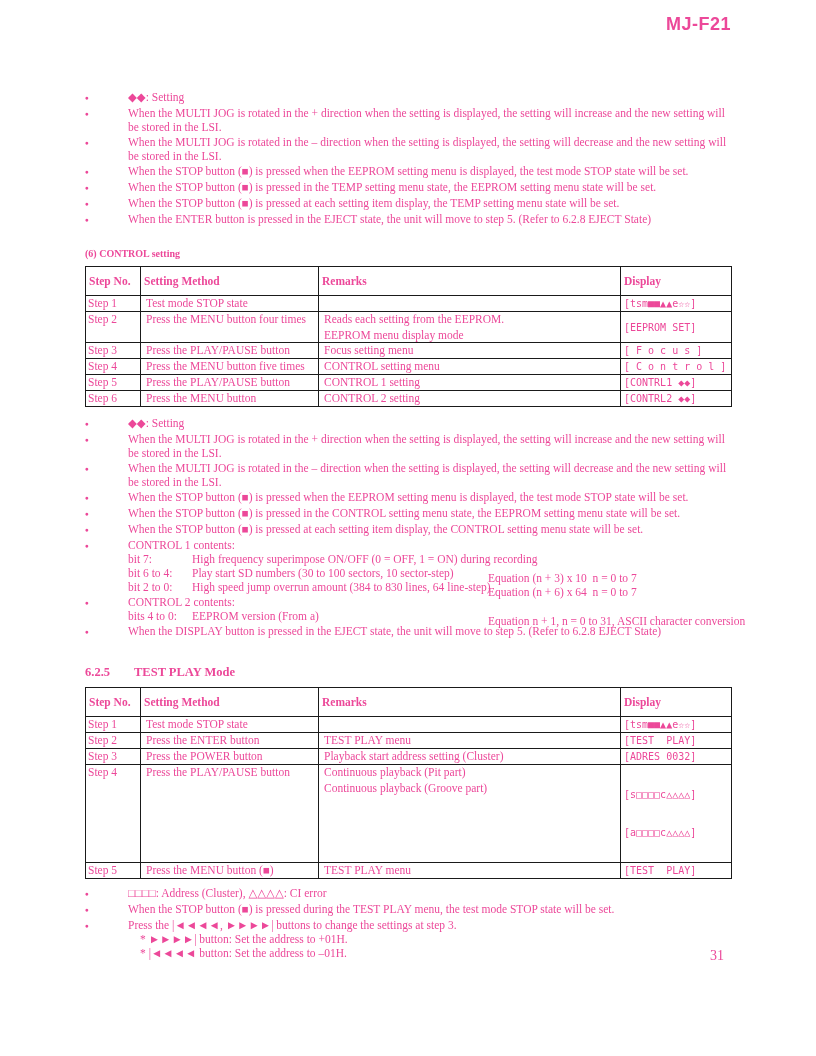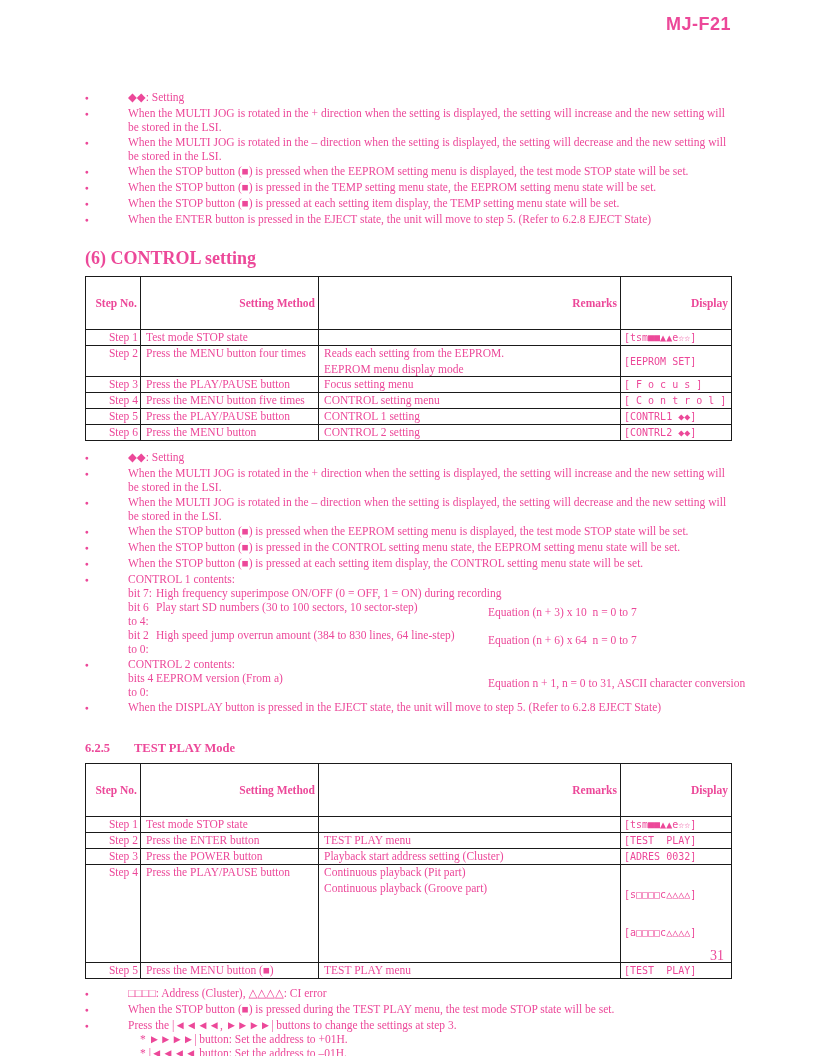--- a/index.html
+++ b/index.html
@@ -19,41 +19,41 @@
   }
   .content { position:absolute; left:85px; top:0; width:646px; }
 
   
   .bullets { }
   .bi { display:flex; margin-bottom:1px;gap:28px; }
   .bm { flex:none; width:15px; font-size:6.5px; line-height:14px; padding-top:1px; }
   .bt { font-size:11.5px; line-height:14px; width:631px; }
 
   .subline { position:relative; display:flex; font-size:11.5px; line-height:14px; }
-  .sublabel { flex:none; width:28px; }
+  .sublabel { flex:none; width:64px; }
   .subtext { white-space:nowrap; }
   .subeq { position:absolute; left:360px; top:5px; white-space:pre; }
 
   .sub-asterisk { margin-left:12px; font-size:11.5px; line-height:14px; }
 
   
-  .h-control { margin-top:21px; font-size:18px; font-weight:bold; }
+  .h-control { margin-top:21px; font-size:10px; font-weight:bold; }
   .h-testplay { margin-top:26px; font-size:12.5px; font-weight:bold; }
   .h-testplay .hnum { margin-right:24px; }
 
   
   .tbl {
     border-collapse:collapse; table-layout:fixed;
     width:646px; margin-top:7px;
     font-size:11.5px;
   }
   .tbl th, .tbl td { border:1px solid #1a1a1a; vertical-align:top; }
-  .tbl th { font-weight:bold; text-align:right; padding:20px 3px;margin-left:20px; }
+  .tbl th { font-weight:bold; text-align:left; padding:8px 3px;margin-left:20px; }
   .tbl td { padding:1px 5px; }
-  td.c-step { text-align:right; padding:1px 2px; }
+  td.c-step { text-align:left; padding:1px 2px; }
   td.c-display {
     font-family:"DejaVu Sans Mono", monospace;
     font-size:10px; padding:2px 3px; white-space:pre;
   }
   td.vmid { vertical-align:middle; }
   .rline2 { margin-top:4px; }
   .dline2 { margin-top:5px; }
 
   .after-table { margin-top:9px; }
 

